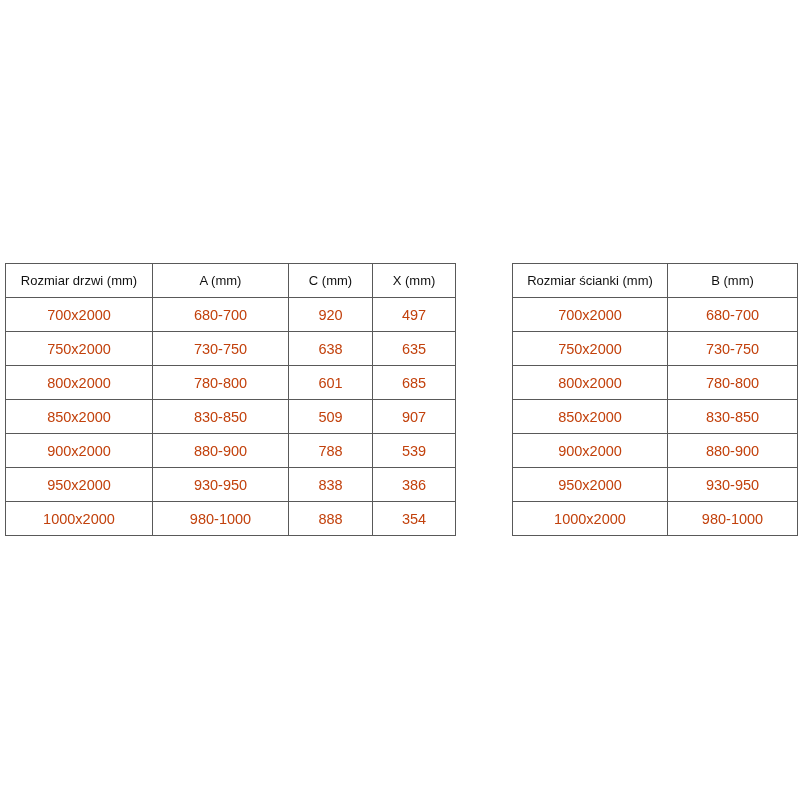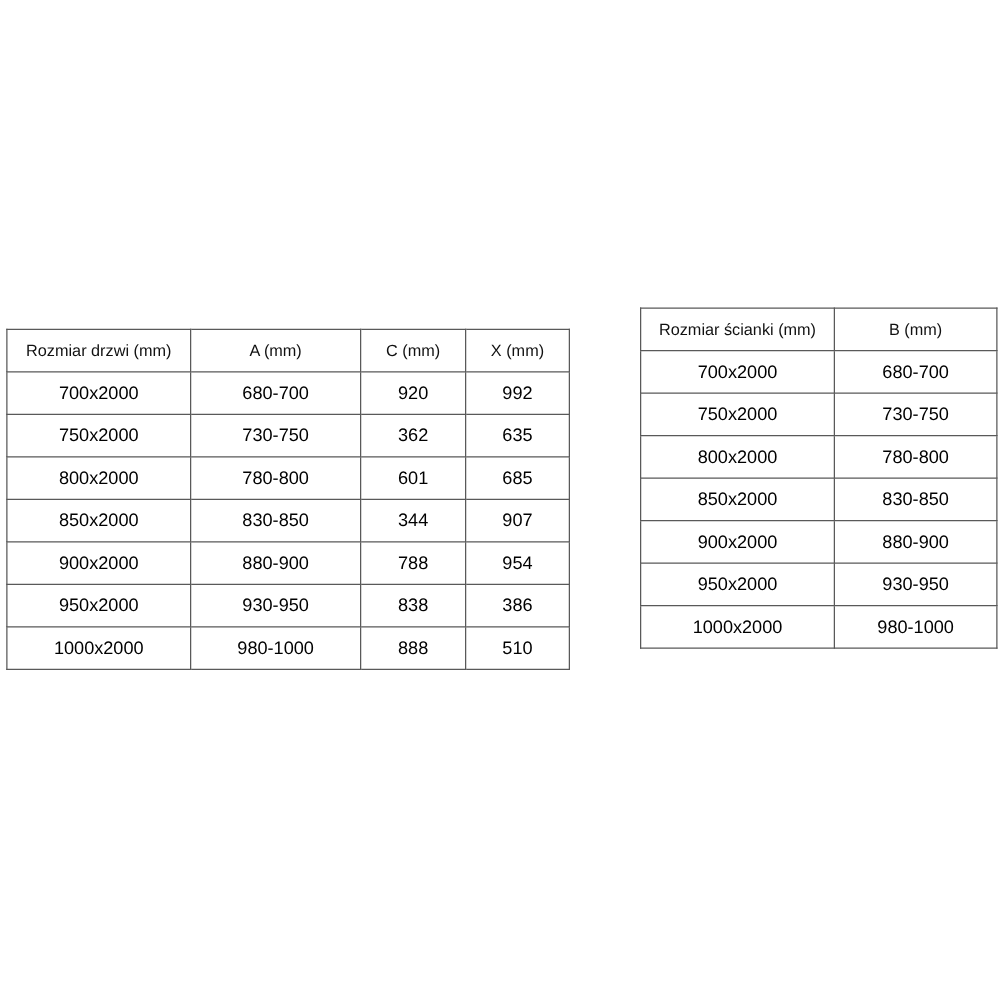--- a/index.html
+++ b/index.html
@@ -31,30 +31,30 @@
     white-space: nowrap;
   }
   .spec-table th {
     font-size: 13px;
     font-weight: normal;
     color: #111111;
   }
   .spec-table td {
     font-size: 14.5px;
     font-weight: normal;
-    color: #000000;
+    color: #c2410c;
   }
   #doors-table {
     left: 5px;
     top: 263px;
     width: 450px;
   }
   #wall-table {
     left: 512px;
-    top: 246px;
+    top: 263px;
     width: 285px;
   }
 </style>
 </head>
 <body>
 
 <table id="doors-table" class="spec-table">
   <colgroup>
     <col style="width:147px">
       <col style="width:136px">
@@ -67,57 +67,57 @@
       <th>A (mm)</th>
       <th>C (mm)</th>
       <th>X (mm)</th>
     </tr>
   </thead>
   <tbody>
     <tr>
       <td>700x2000</td>
       <td>680-700</td>
       <td>920</td>
-      <td>992</td>
+      <td>497</td>
     </tr>
     <tr>
       <td>750x2000</td>
       <td>730-750</td>
-      <td>362</td>
+      <td>638</td>
       <td>635</td>
     </tr>
     <tr>
       <td>800x2000</td>
       <td>780-800</td>
       <td>601</td>
       <td>685</td>
     </tr>
     <tr>
       <td>850x2000</td>
       <td>830-850</td>
-      <td>344</td>
+      <td>509</td>
       <td>907</td>
     </tr>
     <tr>
       <td>900x2000</td>
       <td>880-900</td>
       <td>788</td>
-      <td>954</td>
+      <td>539</td>
     </tr>
     <tr>
       <td>950x2000</td>
       <td>930-950</td>
       <td>838</td>
       <td>386</td>
     </tr>
     <tr>
       <td>1000x2000</td>
       <td>980-1000</td>
       <td>888</td>
-      <td>510</td>
+      <td>354</td>
     </tr>
   </tbody>
 </table>
 
 <table id="wall-table" class="spec-table">
   <colgroup>
     <col style="width:155px">
       <col style="width:130px">
   </colgroup>
   <thead>

